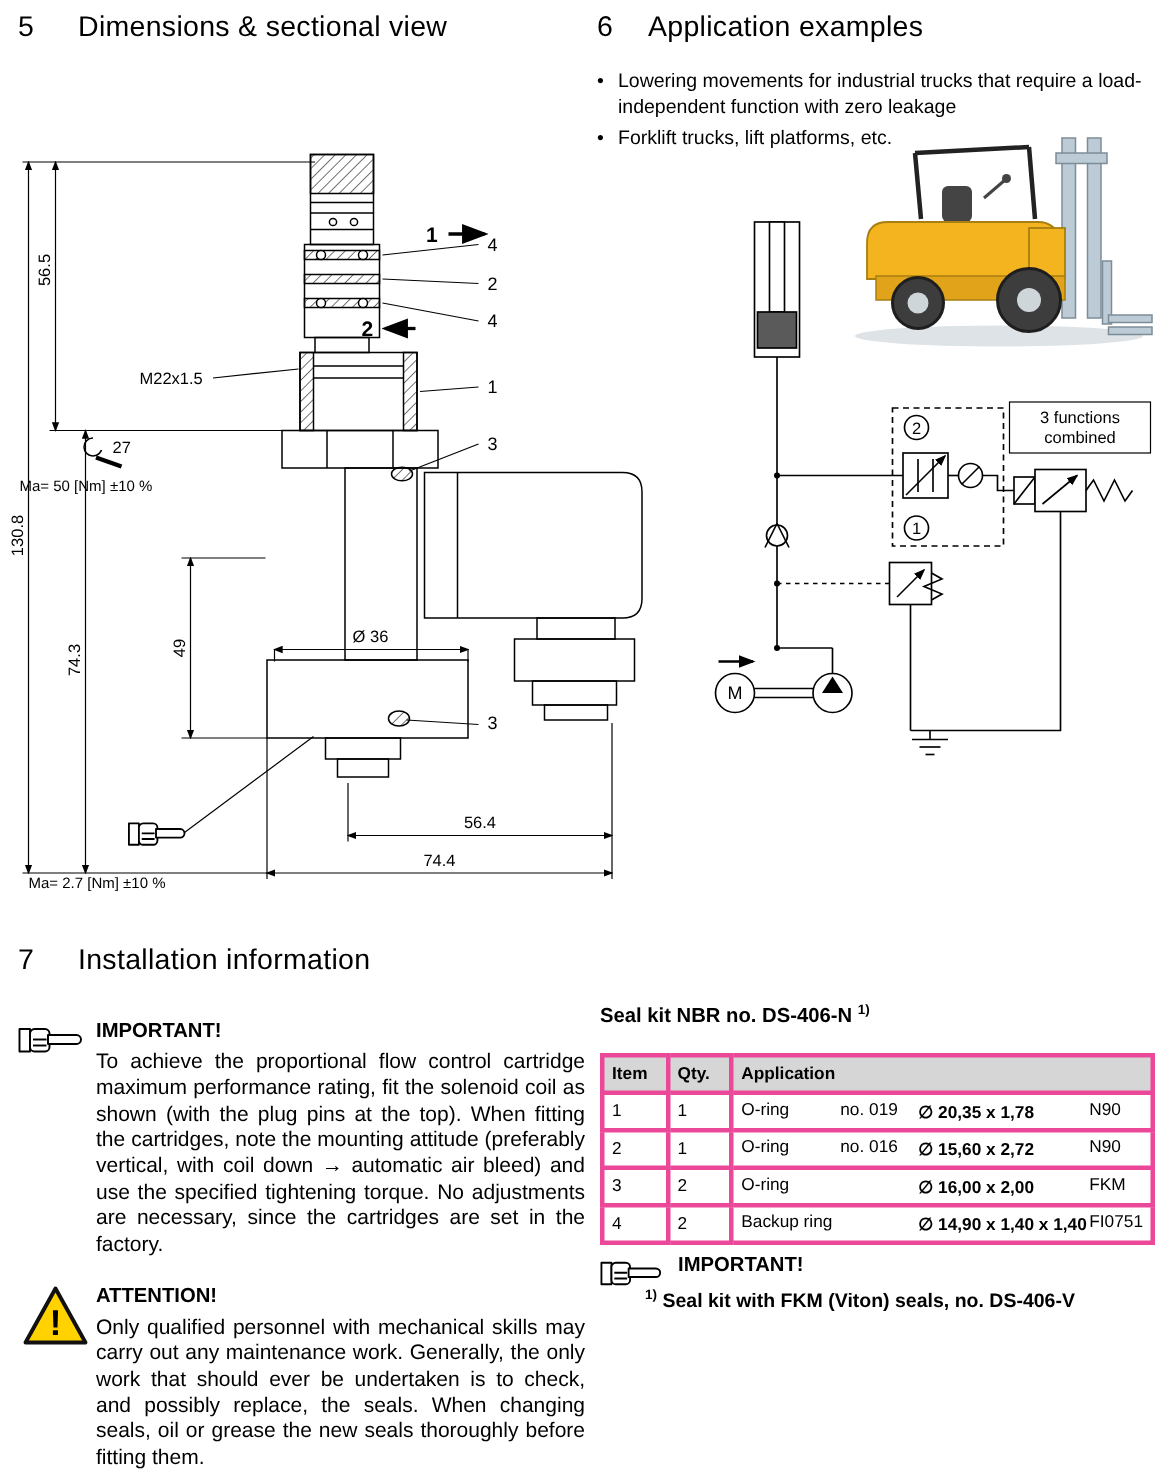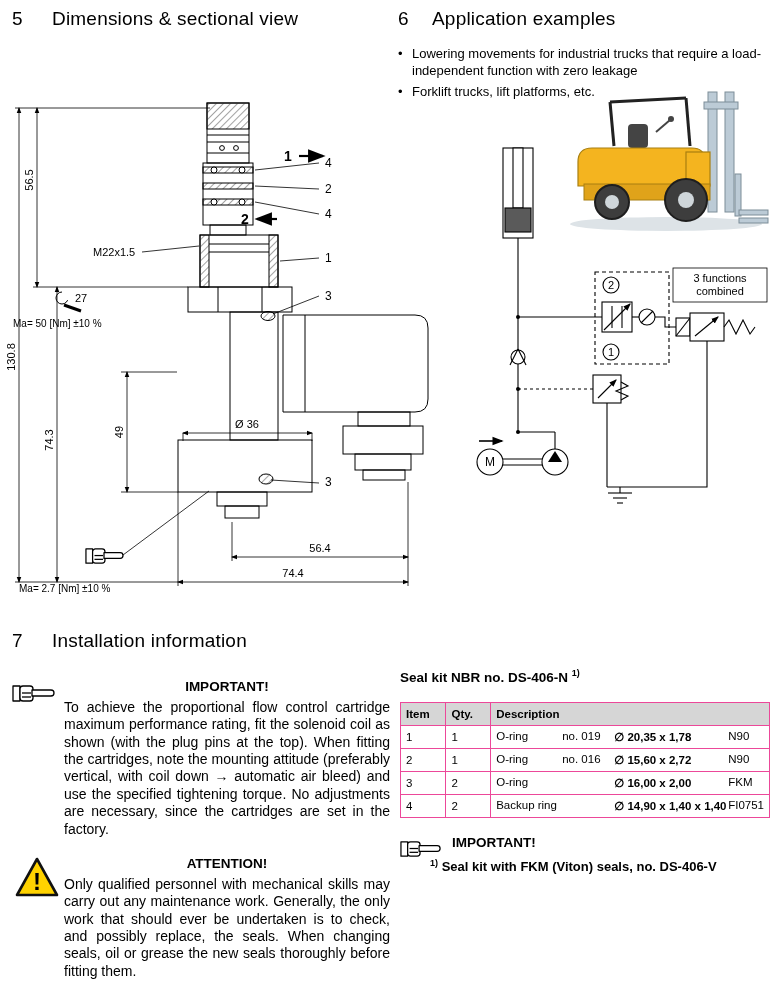--- a/index.html
+++ b/index.html
@@ -6,26 +6,26 @@
   body{
     width:774px;height:989px;position:relative;background:#fff;color:#000;
     font-family:"Liberation Sans", sans-serif;overflow:hidden;
   }
   .abs{position:absolute;}
   .heading{display:flex;font-size:19px;letter-spacing:0.2px;}
   .heading .num{min-width:40px;}
   .bullets{width:368px;font-size:13px;line-height:1.28;}
   .bullet-item{display:flex;margin-bottom:5px;}
   .bullet-item .b{width:14px;flex:none;}
-  .note-title{font-size:13.5px;font-weight:bold;text-align:center;}
+  .note-title{font-size:13.5px;font-weight:bold;}
   .note-body{font-size:14px;line-height:1.24;text-align:justify;width:326px;margin-top:5px;}
   .seal-title{font-size:13.5px;font-weight:bold;}
   sup{font-size:9px;}
   table.sealkit{border-collapse:collapse;width:370px;font-size:11.5px;}
-  table.sealkit th, table.sealkit td{border:1px solid #ec4899;padding:3px 5px;text-align:left;vertical-align:middle;height:16px;}
+  table.sealkit th, table.sealkit td{border:3px solid #ec4899;padding:3px 5px;text-align:left;vertical-align:middle;height:16px;}
   table.sealkit th{background:#d6d6d6;font-weight:bold;}
   td.c{text-align:center;width:40px;}
   .desc{display:flex;}
   .desc .t{width:66px;flex:none;}
   .desc .n{width:52px;flex:none;}
   .desc .s{width:114px;flex:none;font-weight:bold;}
   .footnote{font-size:13px;}
   svg text{font-family:"Liberation Sans", sans-serif;fill:#000;stroke:none;}
 </style>
 </head>
@@ -294,21 +294,21 @@
 <div class="abs seal-title" style="left:400px;top:668px;">
   <span>Seal kit NBR no. DS-406-N</span>
   <sup>1)</sup>
 </div>
 
 <table class="abs sealkit" style="left:400px;top:702px;">
   <thead>
     <tr>
       <th class="c">Item</th>
       <th class="c">Qty.</th>
-      <th>Description</th>
+      <th>Application</th>
     </tr>
   </thead>
   <tbody>
     <tr>
       <td class="c">1</td>
       <td class="c">1</td>
       <td>
           <div class="desc">
         <span class="t">O-ring</span>
         <span class="n">no. 019</span>

